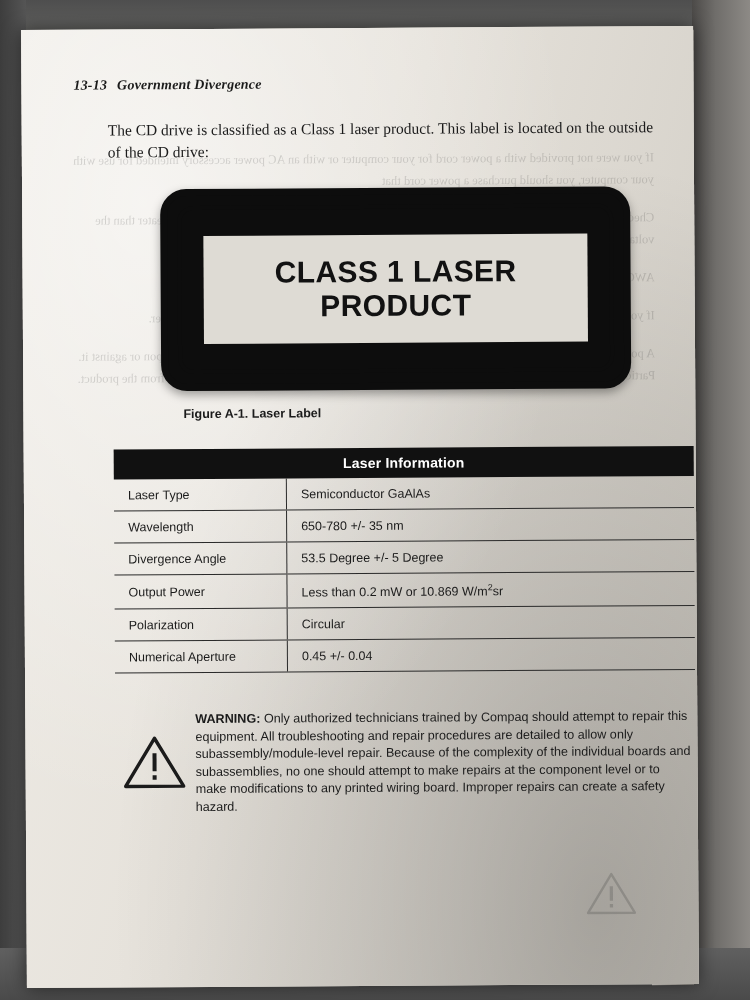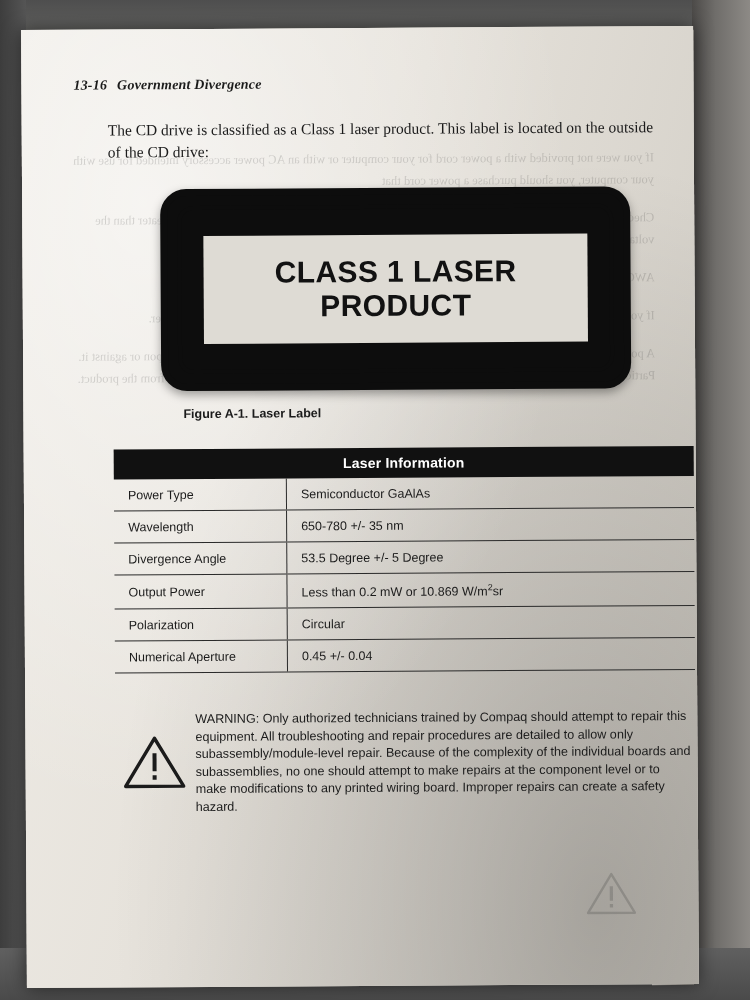--- a/index.html
+++ b/index.html
@@ -184,21 +184,21 @@
     flex: 0 0 82px;
     padding-top: 26px;
     box-sizing: border-box;
   }
   .warn-ico svg { display: block; margin: 0 auto; }
   .warn-text {
     font-size: 12.6px;
     line-height: 17.5px;
     padding-top: 2px;
   }
-  .warn-text b { font-weight: normal; }
+  .warn-text b { font-weight: bold; }
 
   .ghost-tri {
     position: absolute;
     left: 560px; top: 845px;
     opacity: 0.2;
   }
 </style>
 </head>
 <body>
 
@@ -216,21 +216,21 @@
       <p>If you were not provided with a power cord for your computer or with an AC power accessory intended for use with your computer, you should purchase a power cord that</p>
       <p>Check the product's electrical ratings label. The voltage and current rating of the cord should be greater than the voltage and current rating marked on the product.</p>
       <p>AWG size of the cord must be at least 18 AWG, and the length must be 6 feet (2 m).</p>
       <p>If you have questions about the type of power cord to use, contact your Compaq Authorized Reseller.</p>
       <p>A power cord should be routed so that it is not likely to be walked on or pinched by items placed upon or against it. Particular attention should be paid to the plug, electrical outlet, and the point where the cord exits from the product.</p>
     </div>
 
     <div class="content">
 
       <div class="runhead">
-        <span class="num">13-16</span><span>Government Divergence</span>
+        <span class="num">13-13</span><span>Government Divergence</span>
       </div>
 
       <p class="intro">The CD drive is classified as a Class 1 laser product. This label is located on the outside of the CD drive:</p>
 
       <div class="label-wrap">
         <div class="label-outer">
           <div class="label-inner">
             <div class="label-plate">
               <div class="label-text">CLASS 1 LASER PRODUCT</div>
             </div>
@@ -241,21 +241,21 @@
       <div class="figcaption">Figure A-1. Laser Label</div>
 
       <table class="table">
         <thead>
           <tr>
             <th colspan="2">Laser Information</th>
           </tr>
         </thead>
         <tbody>
           <tr>
-            <td class="k">Power Type</td>
+            <td class="k">Laser Type</td>
             <td class="v">Semiconductor GaAlAs</td>
           </tr>
           <tr>
             <td class="k">Wavelength</td>
             <td class="v">650-780 +/- 35 nm</td>
           </tr>
           <tr>
             <td class="k">Divergence Angle</td>
             <td class="v">53.5 Degree +/- 5 Degree</td>
           </tr>

